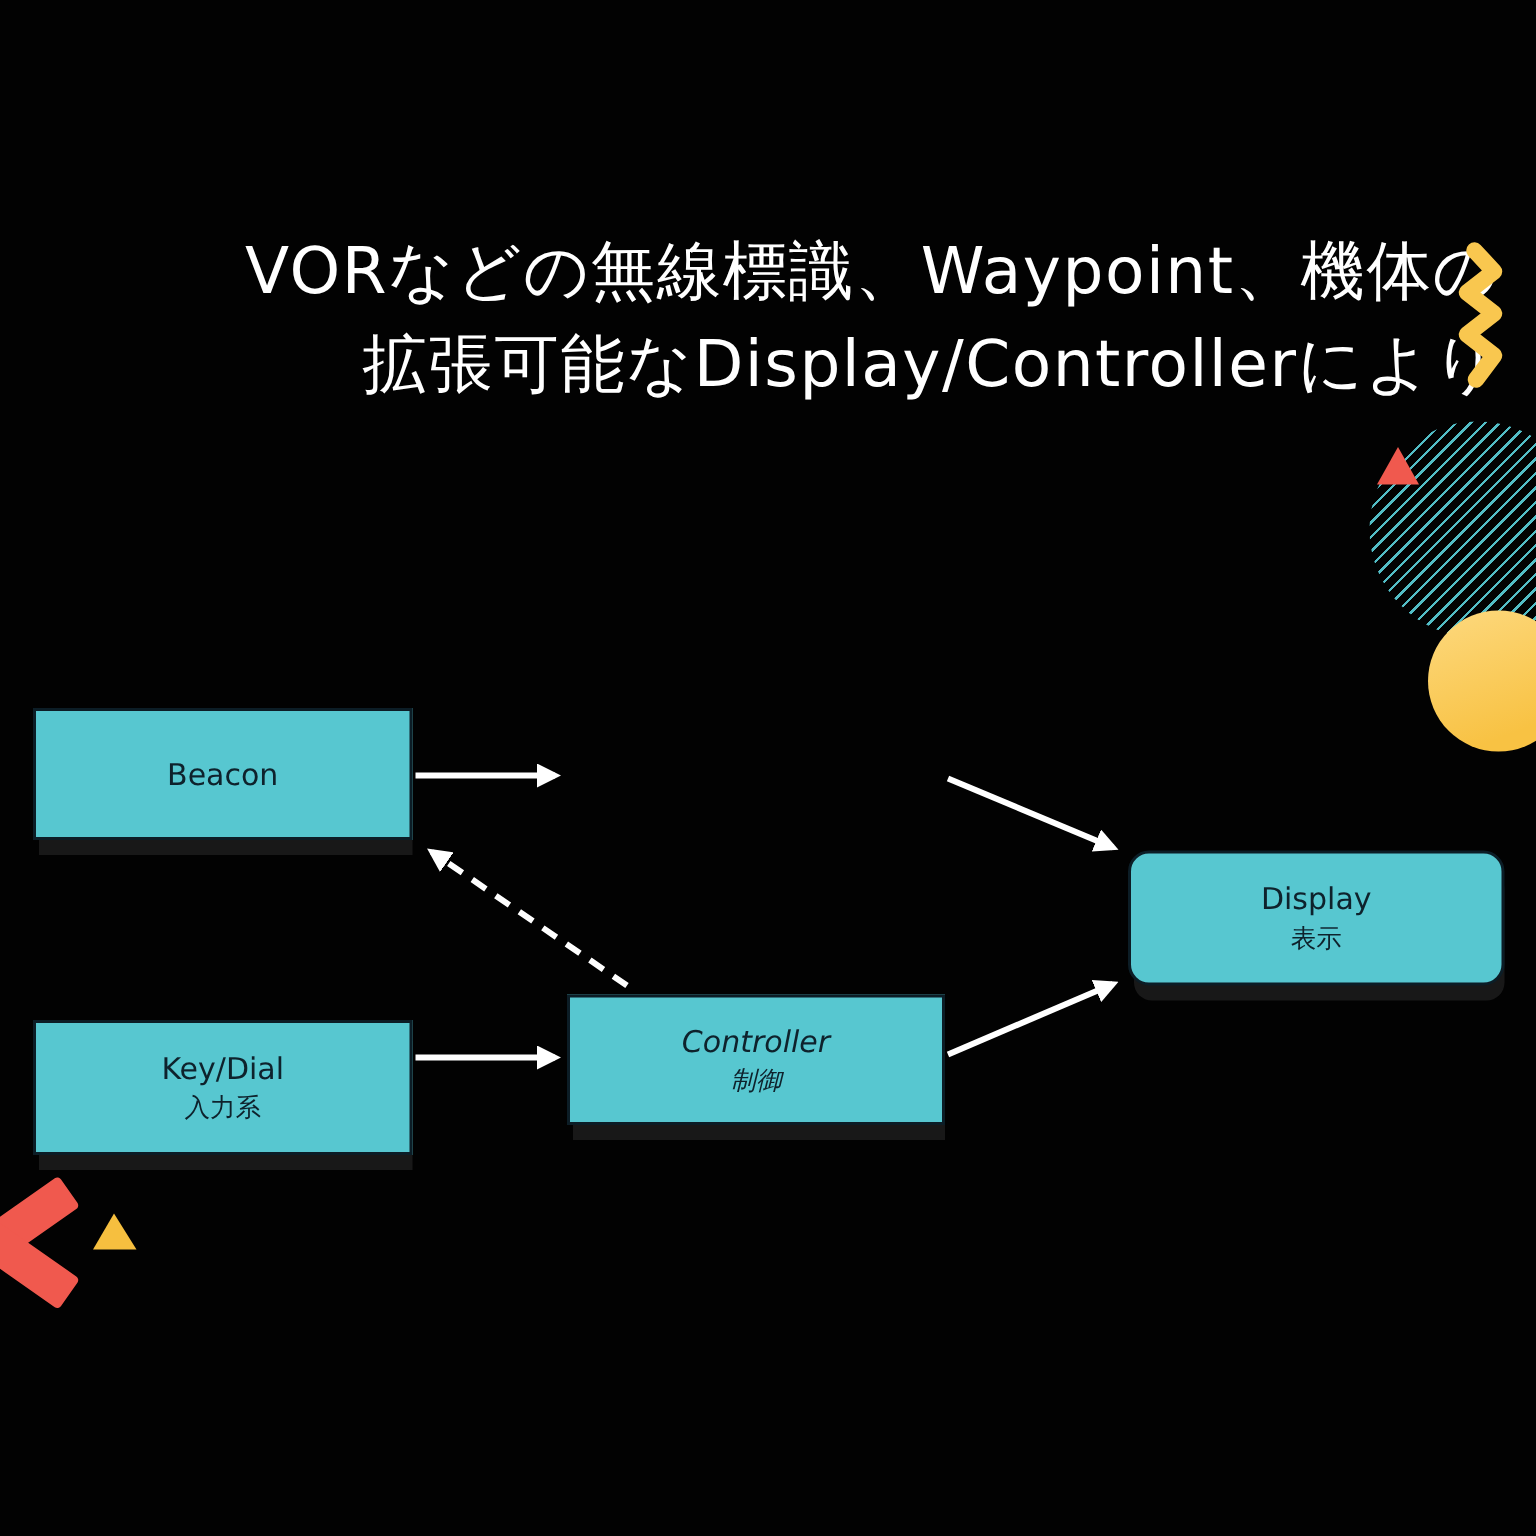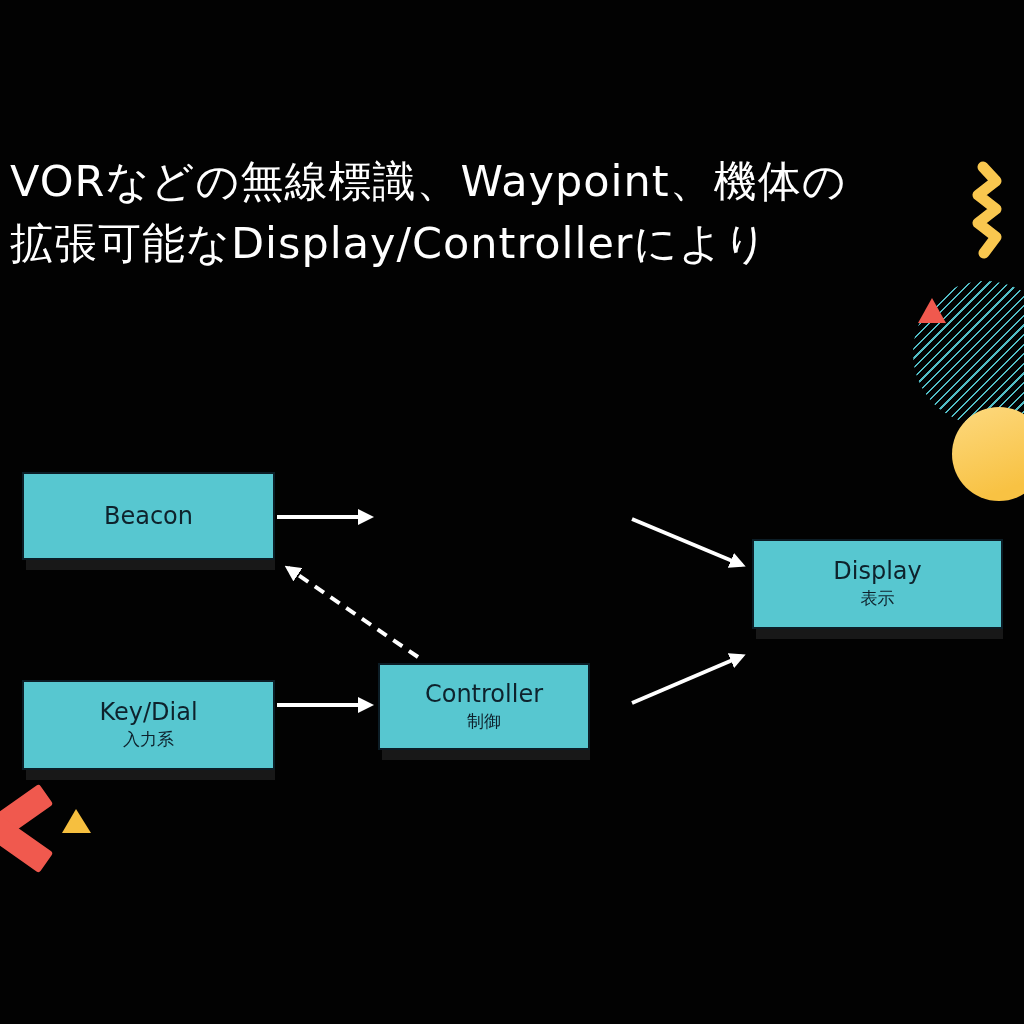--- a/index.html
+++ b/index.html
@@ -19,51 +19,50 @@
     inset: 0;
     background: #020202;
   }
 
   
   .title {
     position: absolute;
     top: 150px;
     left: 0;
     width: 1000px;
-    text-align: left;
+    text-align: right;
     color: #ffffff;
     font-size: 43px;
     line-height: 62px;
     font-weight: 400;
     letter-spacing: 1px;
-    padding-left: 10px;
   }
 
   
   .node {
     position: absolute;
     box-sizing: border-box;
     background: #57c7d0;
     border: 2px solid #0c1d26;
     box-shadow: 2px 12px 0 -2px #181818;
     color: #0e222c;
     display: flex;
     flex-direction: column;
     align-items: center;
     justify-content: center;
     text-align: center;
   }
-  .node .en { font-size: 24px; line-height: 28px; }
+  .node .en { font-size: 20px; line-height: 28px; }
   .node .jp { font-size: 17px; line-height: 26px; white-space: nowrap; }
 
   .node-beacon     { left: 22px;  top: 472px; width: 253px; height: 88px; }
   .node-manager    { left: 380px; top: 473px; width: 248px; height: 87px; }
-  .node-display    { left: 752px; top: 539px; width: 251px; height: 90px; }
+  .node-display    { left: 752px; top: 567px; width: 251px; height: 90px; border-radius: 14px; }
   .node-keydial    { left: 22px;  top: 660px; width: 253px; height: 90px; margin-top: 20px; }
-  .node-controller { left: 378px; top: 663px; width: 212px; height: 87px; }
+  .node-controller { left: 378px; top: 663px; width: 252px; height: 87px; font-style: italic; }
 
   .edges {
     position: absolute;
     inset: 0;
     pointer-events: none;
   }
 
   
   .deco { position: absolute; }
 

